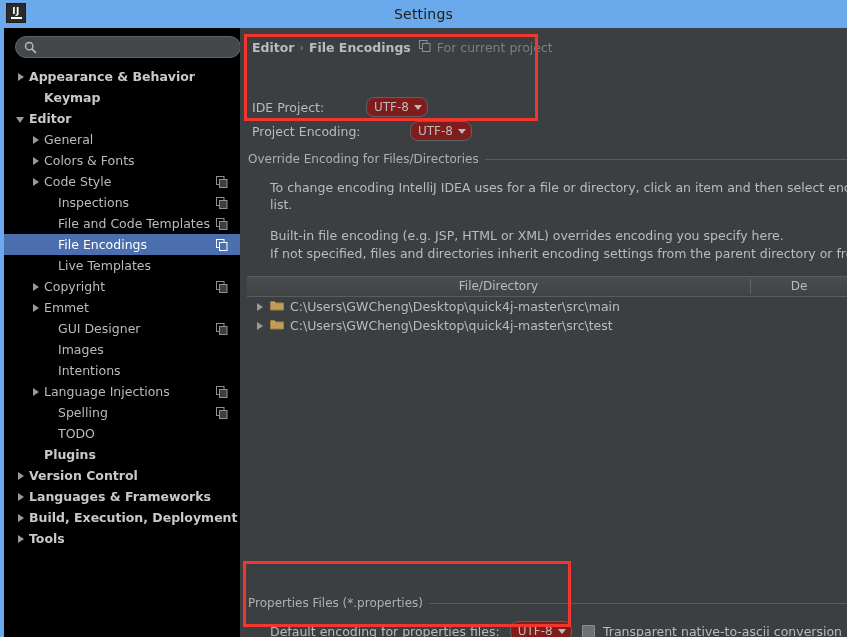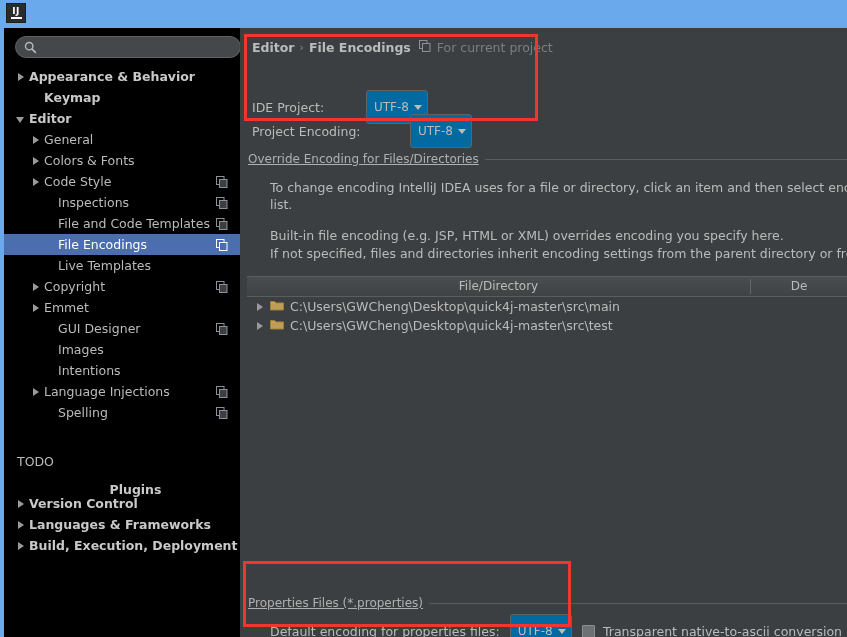--- a/index.html
+++ b/index.html
@@ -211,26 +211,26 @@
     position: absolute;
     display: flex;
     align-items: center;
     height: 22px;
   }
   .field-label {
     color: #bbbbbb;
     font-size: 12.5px;
   }
   .combo {
-    height: 34px;
+    height: 20px;
     min-width: 52px;
     box-sizing: border-box;
-    background: #0369a1;
+    background: #7f1d1d;
     border: 1px solid #5e6366;
-    border-radius: 3px;
+    border-radius: 8px;
     display: inline-flex;
     align-items: center;
     padding: 0 5px 0 7px;
     color: #bbbbbb;
     font-size: 12px;
     cursor: default;
   }
   .combo .combo-val { margin-right: 5px; }
   .combo .tri {
     width: 0; height: 0;
@@ -240,21 +240,20 @@
   }
 
   
   .group-title {
     position: absolute;
     font-size: 12px;
     color: #b0b0b0;
     background: #3c3f41;
     padding-right: 6px;
     z-index: 2;
-    text-decoration: underline;
   }
   .group-line {
     position: absolute;
     height: 1px;
     background: #5a5d5f;
   }
 
   .para {
     position: absolute;
     color: #bbbbbb;
@@ -341,20 +340,21 @@
 </head>
 <body>
 
 <div id="app">
 
   <div class="titlebar">
     <div class="ij-logo">
       <div class="ij-text">IJ</div>
       <div class="ij-bar"></div>
     </div>
+    <div class="titlebar-title">Settings</div>
   </div>
 
   <div class="body-area">
     <div class="left-strip"></div>
 
     <div class="sidebar">
 
       <div class="search-wrap">
         <div class="search-box">
           <span>
@@ -461,39 +461,43 @@
               </svg></span>
           </div>
           <div class="tree-row" style="padding-left: 41px;">
             <span class="arrow none"></span>
             <span class="tree-label">Spelling</span>
             <span class="copy-badge"><svg width="12" height="12" viewBox="0 0 12 12">
                 <rect x="0.5" y="0.5" width="7.5" height="8" fill="none" stroke="#8d9196" stroke-width="1"></rect>
                 <rect x="3.5" y="3.5" width="7.5" height="8" fill="#3c3f41" stroke="#8d9196" stroke-width="1"></rect>
               </svg></span>
           </div>
-          <div class="tree-row" style=" margin-top: 28px;">
+          <div class="tree-row" style="padding-left: 41px;">
             <span class="arrow none"></span>
             <span class="tree-label">TODO</span>
           </div>
-          <div class="tree-row bold" style="padding-left: 27px; flex-direction: column;">
+          <div class="tree-row bold" style="padding-left: 27px;">
             <span class="arrow none"></span>
             <span class="tree-label">Plugins</span>
           </div>
           <div class="tree-row bold" style="padding-left: 12px;">
             <span class="arrow right"></span>
             <span class="tree-label">Version Control</span>
           </div>
           <div class="tree-row bold" style="padding-left: 12px;">
             <span class="arrow right"></span>
             <span class="tree-label">Languages &amp; Frameworks</span>
           </div>
           <div class="tree-row bold" style="padding-left: 12px;">
             <span class="arrow right"></span>
             <span class="tree-label">Build, Execution, Deployment</span>
+          </div>
+          <div class="tree-row bold" style="padding-left: 12px;">
+            <span class="arrow right"></span>
+            <span class="tree-label">Tools</span>
           </div>
         </div>
     </div>
 
     <div class="content">
 
       <div class="breadcrumb">
         <span class="crumb">Editor</span>
         <span class="crumb-sep">›</span>
         <span class="crumb">File Encodings</span>

